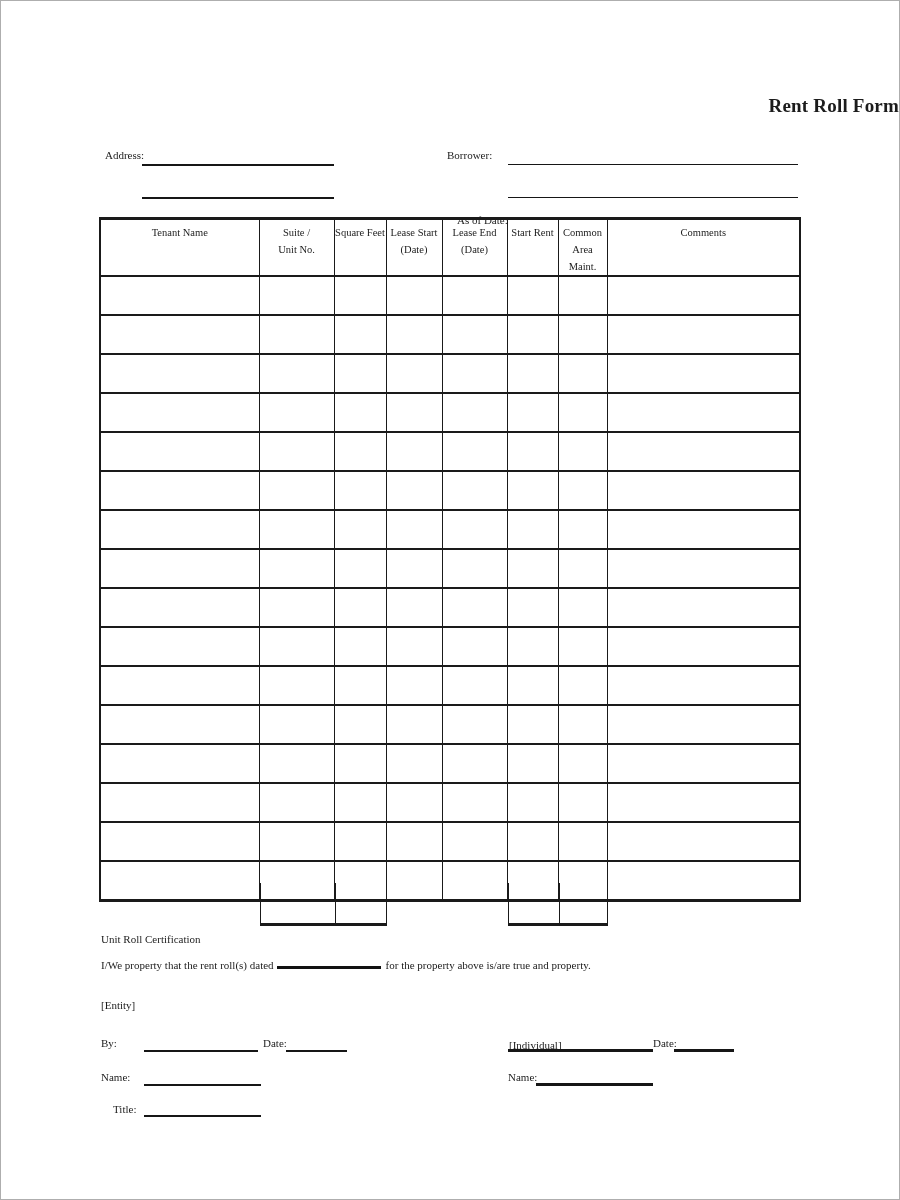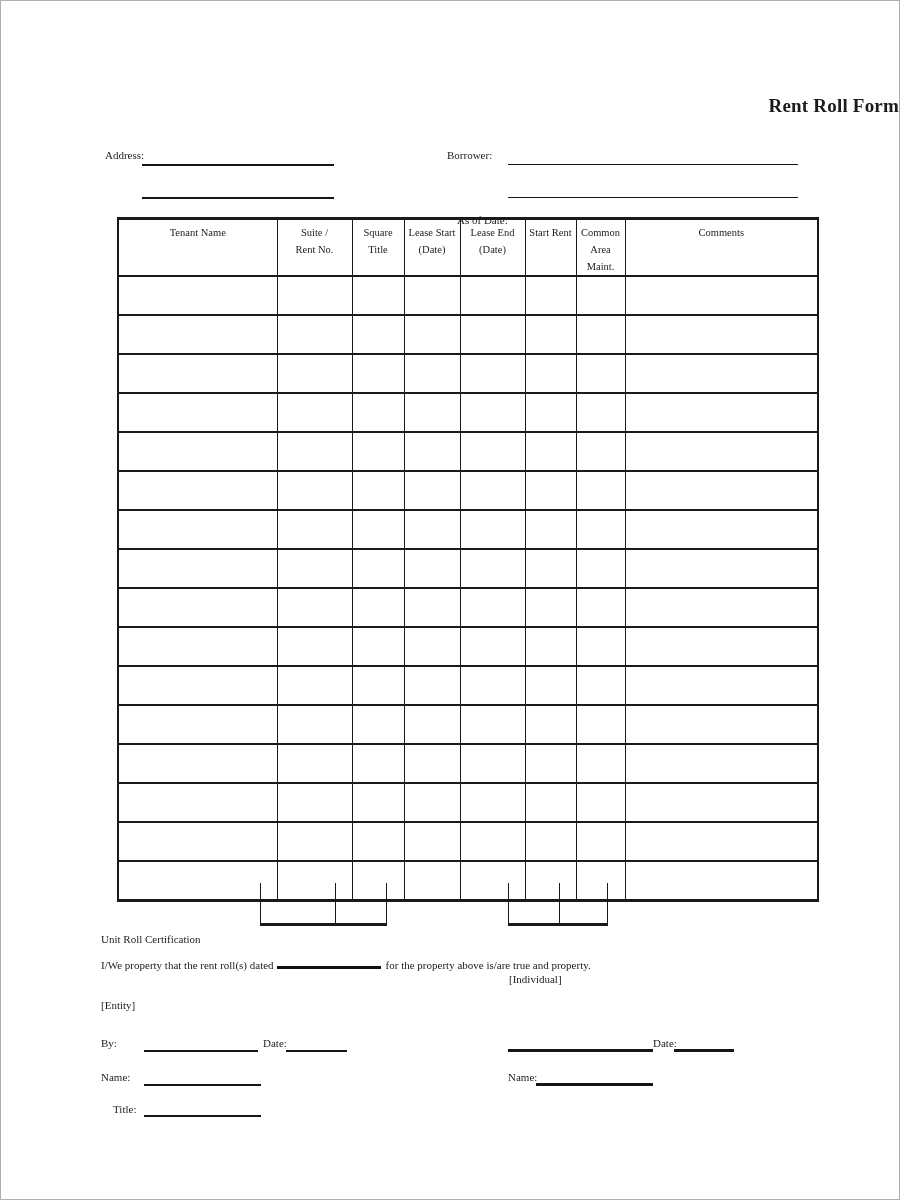--- a/index.html
+++ b/index.html
@@ -34,21 +34,21 @@
     position: absolute;
     height: 0;
     border-top: 2px solid #161616;
   }
   .uline-thin  { border-top-width: 1.5px; }
   .uline-bold  { border-top-width: 3px; }
 
   
   table.rentroll {
     position: absolute;
-    left: 116px;
+    left: 98px;
     top: 216px;
     width: 700px;
     border-collapse: collapse;
     table-layout: fixed;
   }
   table.rentroll th, table.rentroll td {
     border-left: 1px solid #1a1a1a;
     border-right: 1px solid #1a1a1a;
     border-top: 2px solid #1a1a1a;
     border-bottom: 2px solid #1a1a1a;
@@ -137,24 +137,24 @@
         <col style="width:193px">
     </colgroup>
     <thead>
       <tr>
         <th>
           <span class="hdr-line">Tenant Name</span>
             <span class="hdr-line"></span>
         </th>
         <th>
           <span class="hdr-line">Suite /</span>
-            <span class="hdr-line">Rent No.</span>
-        </th>
-        <th>
-          <span class="hdr-line">Square Title</span>
+            <span class="hdr-line">Unit No.</span>
+        </th>
+        <th>
+          <span class="hdr-line">Square Feet</span>
             <span class="hdr-line"></span>
         </th>
         <th>
           <span class="hdr-line">Lease Start</span>
             <span class="hdr-line">(Date)</span>
         </th>
         <th>
           <span class="hdr-line">Lease End</span>
             <span class="hdr-line">(Date)</span>
         </th>
@@ -354,21 +354,21 @@
   <div class="uline" style="left:143px; top:1049px; width:114px;"></div>
   <div class="lbl" style="left:262px; top:1036px;">Date:</div>
   <div class="uline" style="left:285px; top:1049px; width:61px;"></div>
 
   <div class="lbl" style="left:100px; top:1070px;">Name:</div>
   <div class="uline" style="left:143px; top:1083px; width:117px;"></div>
 
   <div class="lbl" style="left:112px; top:1102px;">Title:</div>
   <div class="uline" style="left:143px; top:1114px; width:117px;"></div>
 
-  <div class="lbl" style="left:508px; top:972px;">[Individual]</div>
+  <div class="lbl" style="left:508px; top:1038px;">[Individual]</div>
 
   <div class="uline uline-bold" style="left:507px; top:1048px; width:145px;"></div>
   <div class="lbl" style="left:652px; top:1036px;">Date:</div>
   <div class="uline uline-bold" style="left:673px; top:1048px; width:60px;"></div>
 
   <div class="lbl" style="left:507px; top:1070px;">Name:</div>
   <div class="uline uline-bold" style="left:535px; top:1082px; width:117px;"></div>
 
 </div>
 

